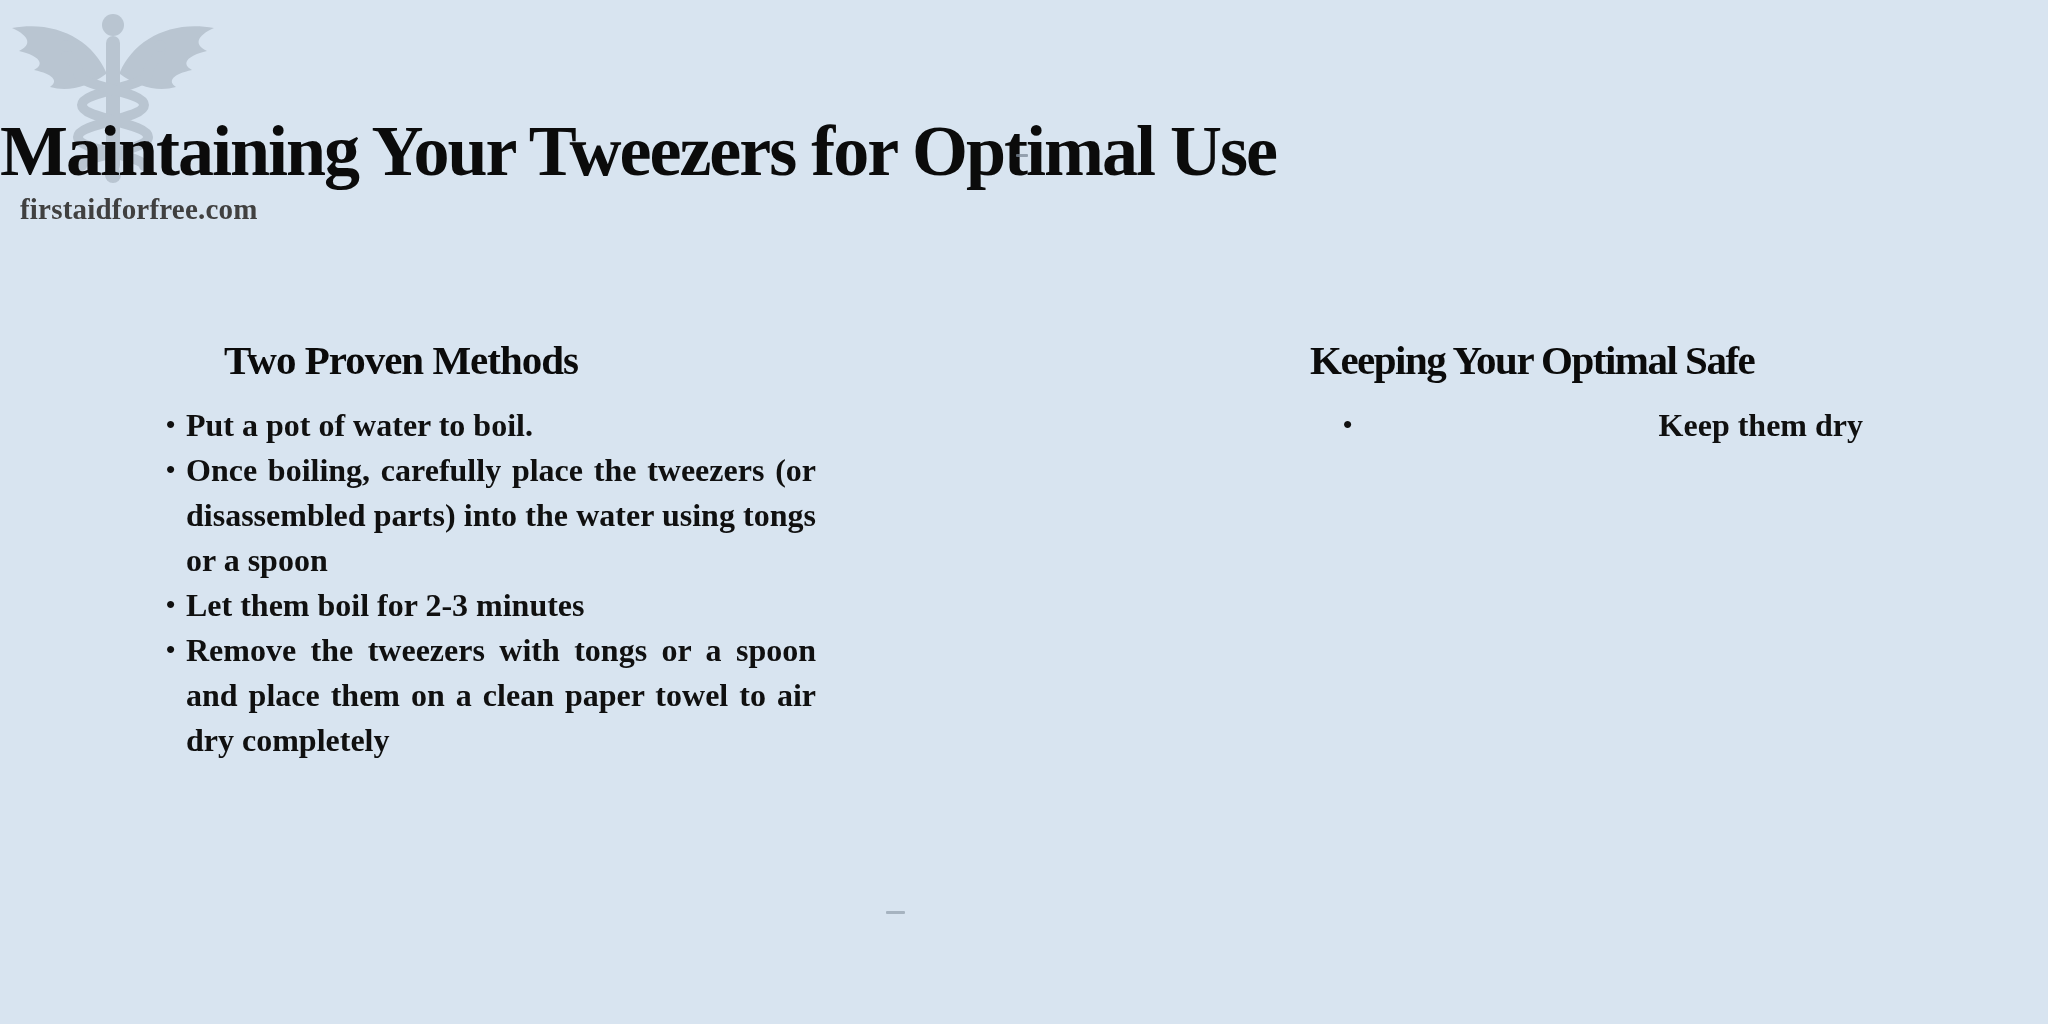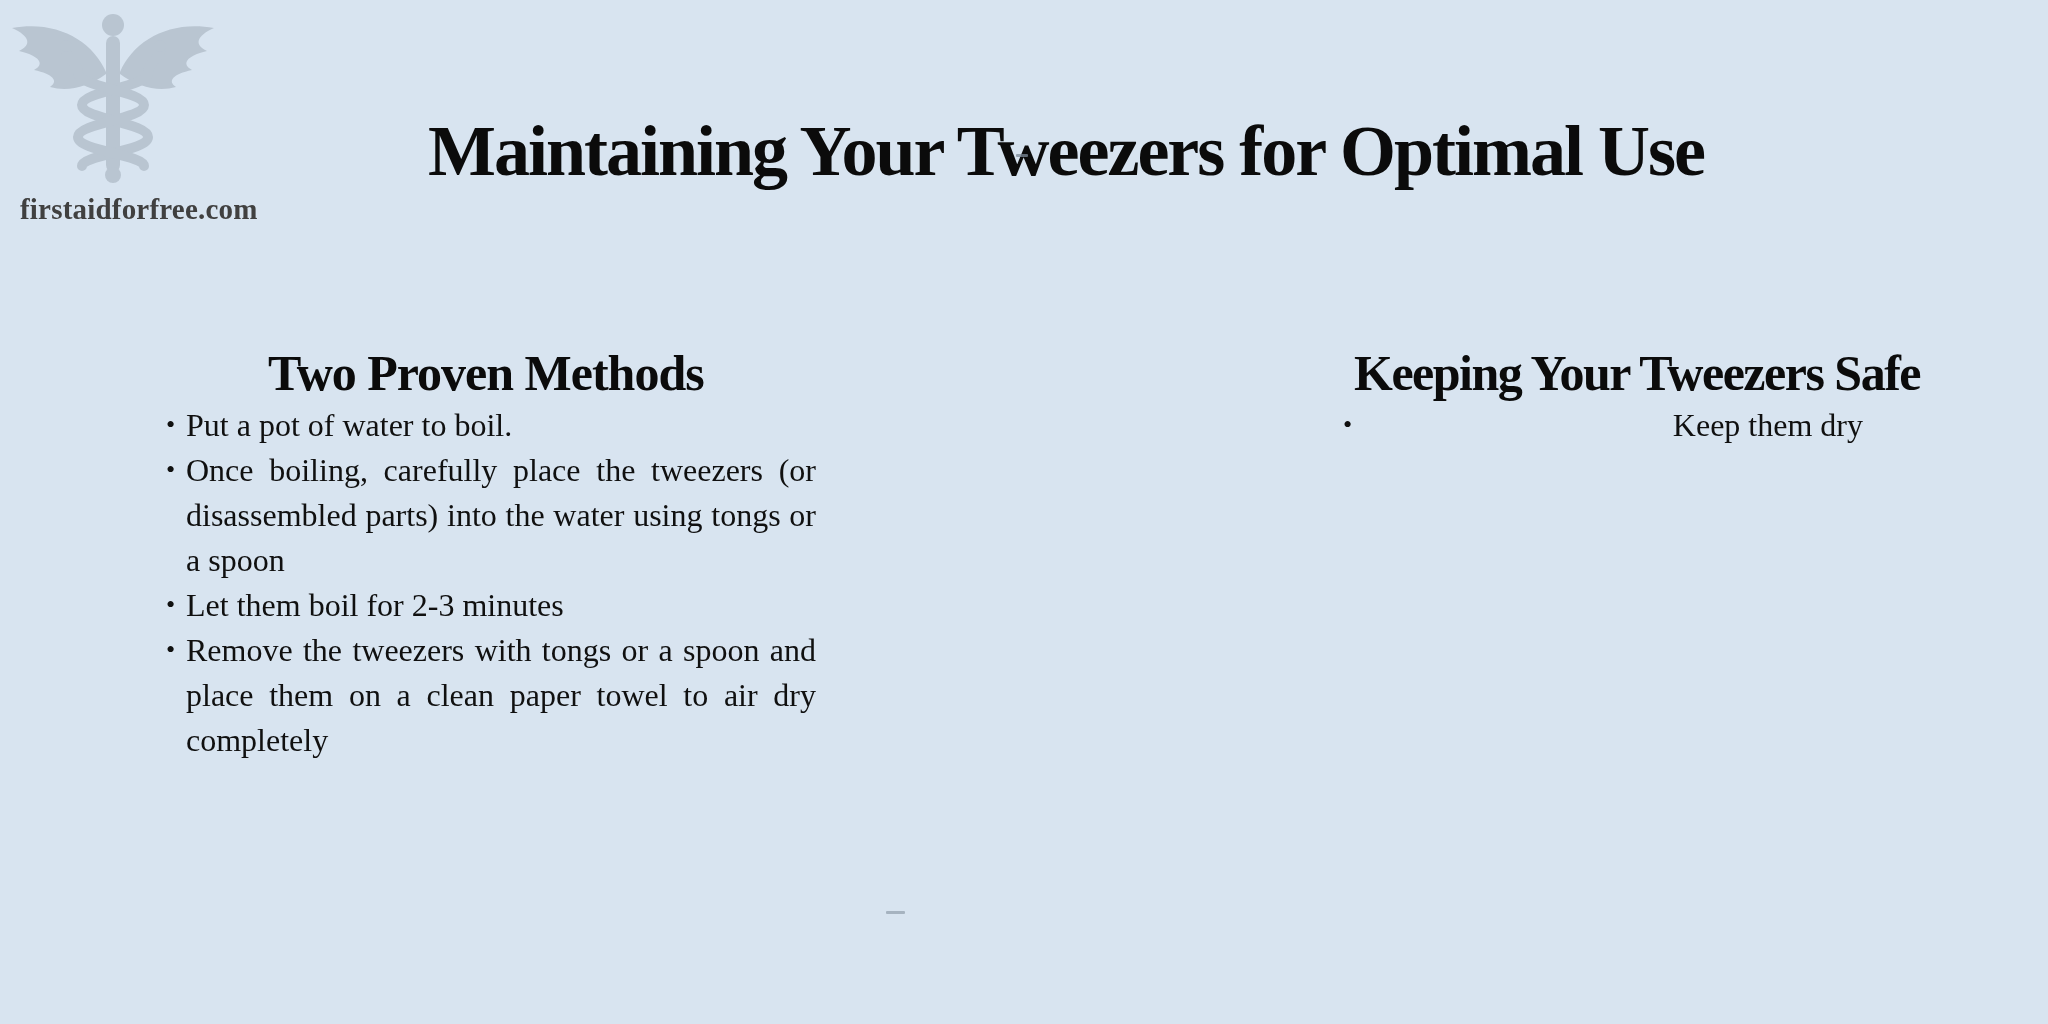--- a/index.html
+++ b/index.html
@@ -13,46 +13,45 @@
   .logo{
     position:absolute;left:0px;top:8px;width:226px;height:180px;
   }
   .site-name{
     position:absolute;left:20px;top:193px;
     font-size:29px;font-weight:700;letter-spacing:0.2px;
     white-space:nowrap;color:#404040;
   }
   .title{
     position:absolute;left:0;top:67px;width:2048px;
-    box-sizing:border-box;padding-left:84px;
-    text-align:center;white-space:nowrap;
+    box-sizing:border-box;
+    text-align:left;white-space:nowrap;
     font-size:72px;font-weight:700;letter-spacing:-2px;line-height:1;
     color:#0b0b0b;
   }
   .stray-mark{
     position:absolute;background:#7e8b99;border-radius:1px;
   }
   .mark-1{left:1016px;top:154px;width:12px;height:3px;opacity:.75;}
   .mark-2{left:886px;top:911px;width:19px;height:3px;opacity:.55;}
   .col-heading{
     position:absolute;top:306px;line-height:1;
-    font-size:50px;font-weight:700;letter-spacing:-1px;white-space:nowrap;
+    font-size:41px;font-weight:700;letter-spacing:-1px;white-space:nowrap;
     color:#0b0b0b;
-    margin-left:44px;
   }
   .col-heading.left{left:224px;}
   .col-heading.right{left:1310px;letter-spacing:-1.5px;}
   ul.bullets{
     list-style:none;margin:0;padding:0;
     position:absolute;top:403px;
     font-size:32px;line-height:45px;color:#101010;
   }
   ul.bullets.left{left:166px;width:650px;text-align:justify;}
   ul.bullets.right{left:1343px;width:520px;text-align:right;}
-  ul.bullets li{position:relative;padding-left:20px;}
+  ul.bullets li{position:relative;padding-left:20px;font-weight:bold;}
   ul.bullets li::before{
     content:"\2022";
     position:absolute;left:0px;top:-1px;
     font-size:0.82em;
   }
 </style>
 </head>
 <body>
 
 <div class="logo">
@@ -90,16 +89,16 @@
 <div class="stray-mark mark-2"></div>
 
 <h2 class="col-heading left">Two Proven Methods</h2>
 <ul class="bullets left">
   <li>Put a pot of water to boil.</li>
   <li>Once boiling, carefully place the tweezers (or disassembled parts) into the water using tongs or a spoon</li>
   <li>Let them boil for 2-3 minutes</li>
   <li>Remove the tweezers with tongs or a spoon and place them on a clean paper towel to air dry completely</li>
 </ul>
 
-<h2 class="col-heading right">Keeping Your Tweezers Safe</h2>
+<h2 class="col-heading right">Keeping Your Optimal Safe</h2>
 <ul class="bullets right">
   <li>Keep them dry</li>
 </ul>
 
 </body></html>

